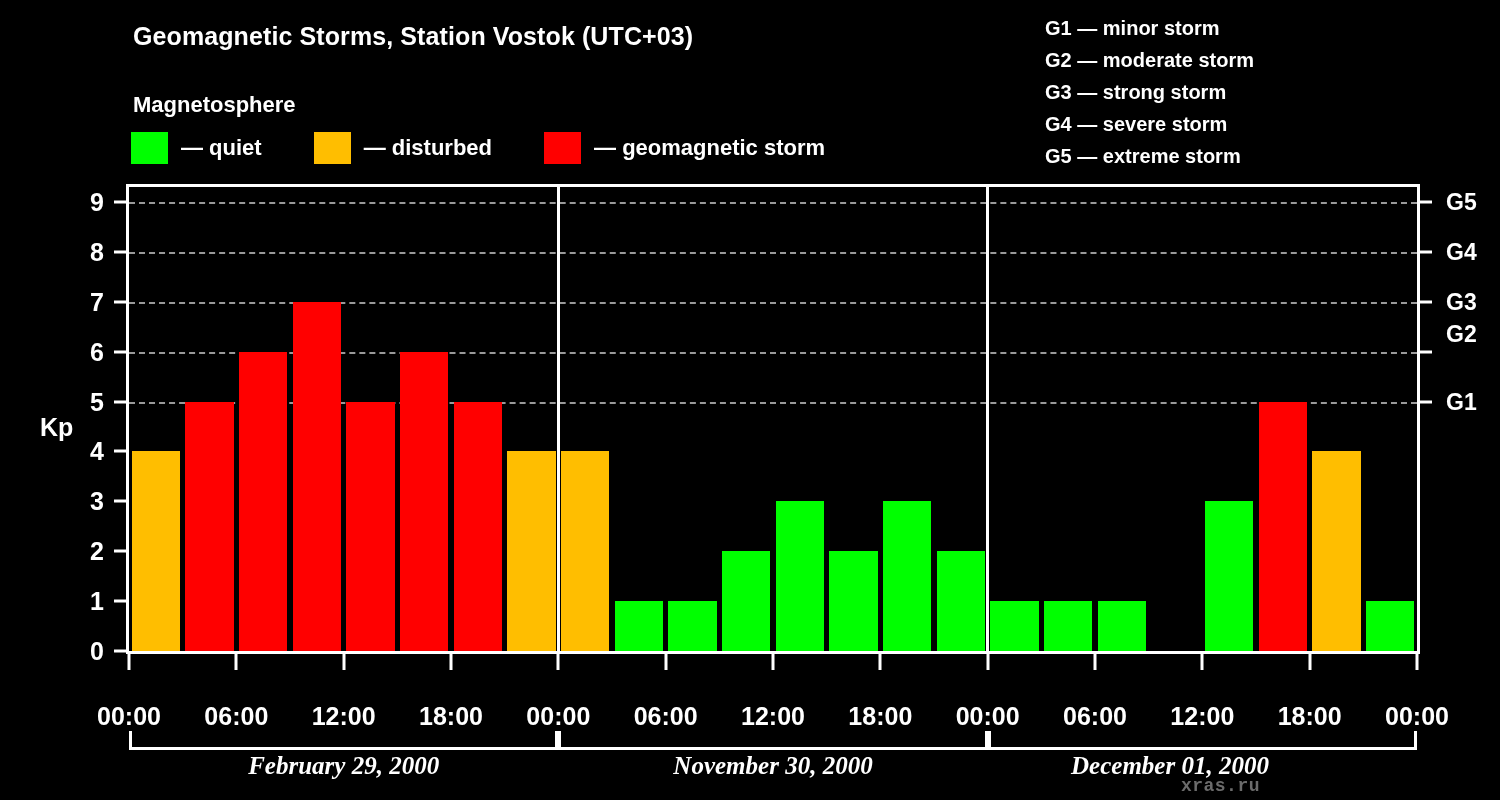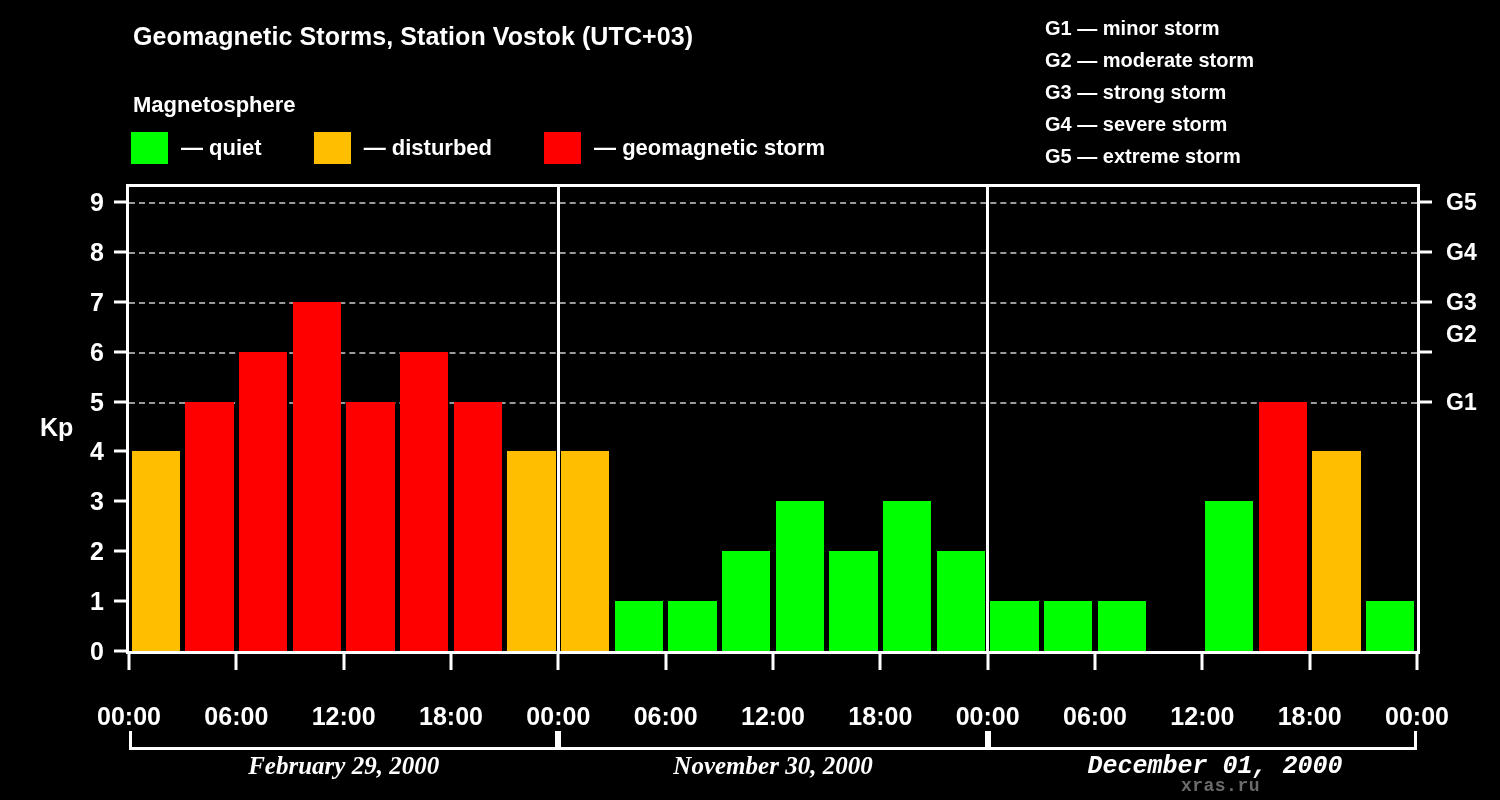--- a/index.html
+++ b/index.html
@@ -208,17 +208,17 @@
     </div>
 
   <div id="date-brackets">
       <div class="bracket" style="left: 0px; width: 429.333px;"></div>
       <div class="bracket" style="left: 429.333px; width: 429.333px;"></div>
       <div class="bracket" style="left: 858.667px; width: 429.333px;"></div>
     </div>
   <div id="date-labels">
       <div class="date-label" style="left: 214.667px;">February 29, 2000</div>
       <div class="date-label" style="left: 644px;">November 30, 2000</div>
-      <div class="date-label" style="left: 1086px; font-family: Liberation Mono, monospace;">December 01, 2000</div>
+      <div class="date-label" style="left: 1041px;">December 01, 2000</div>
     </div>
 
   <div class="abs" id="watermark">xras.ru</div>
 </div>
 
 </body></html>

